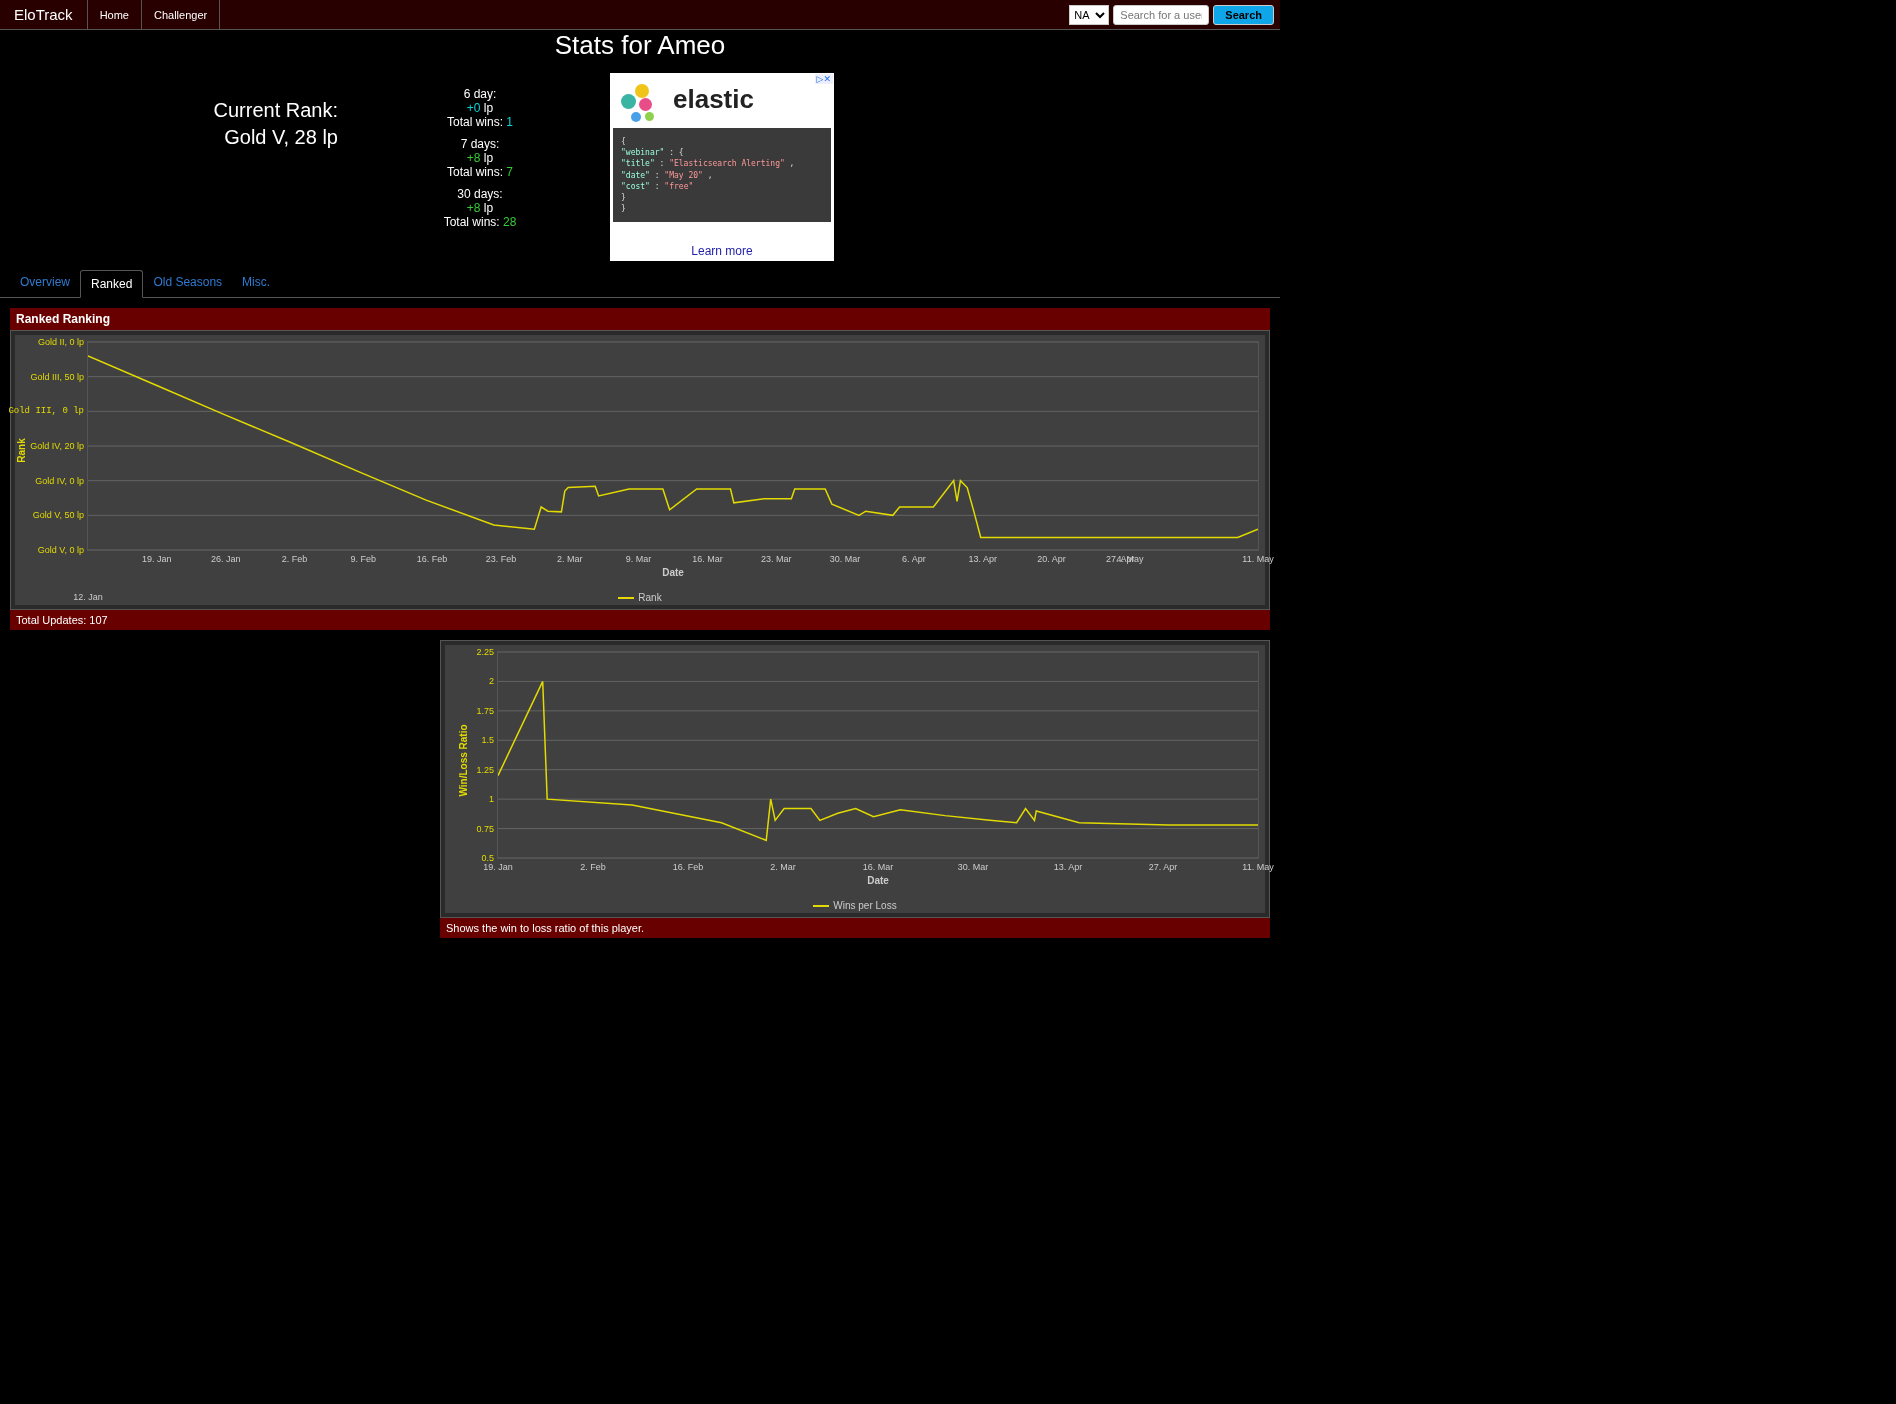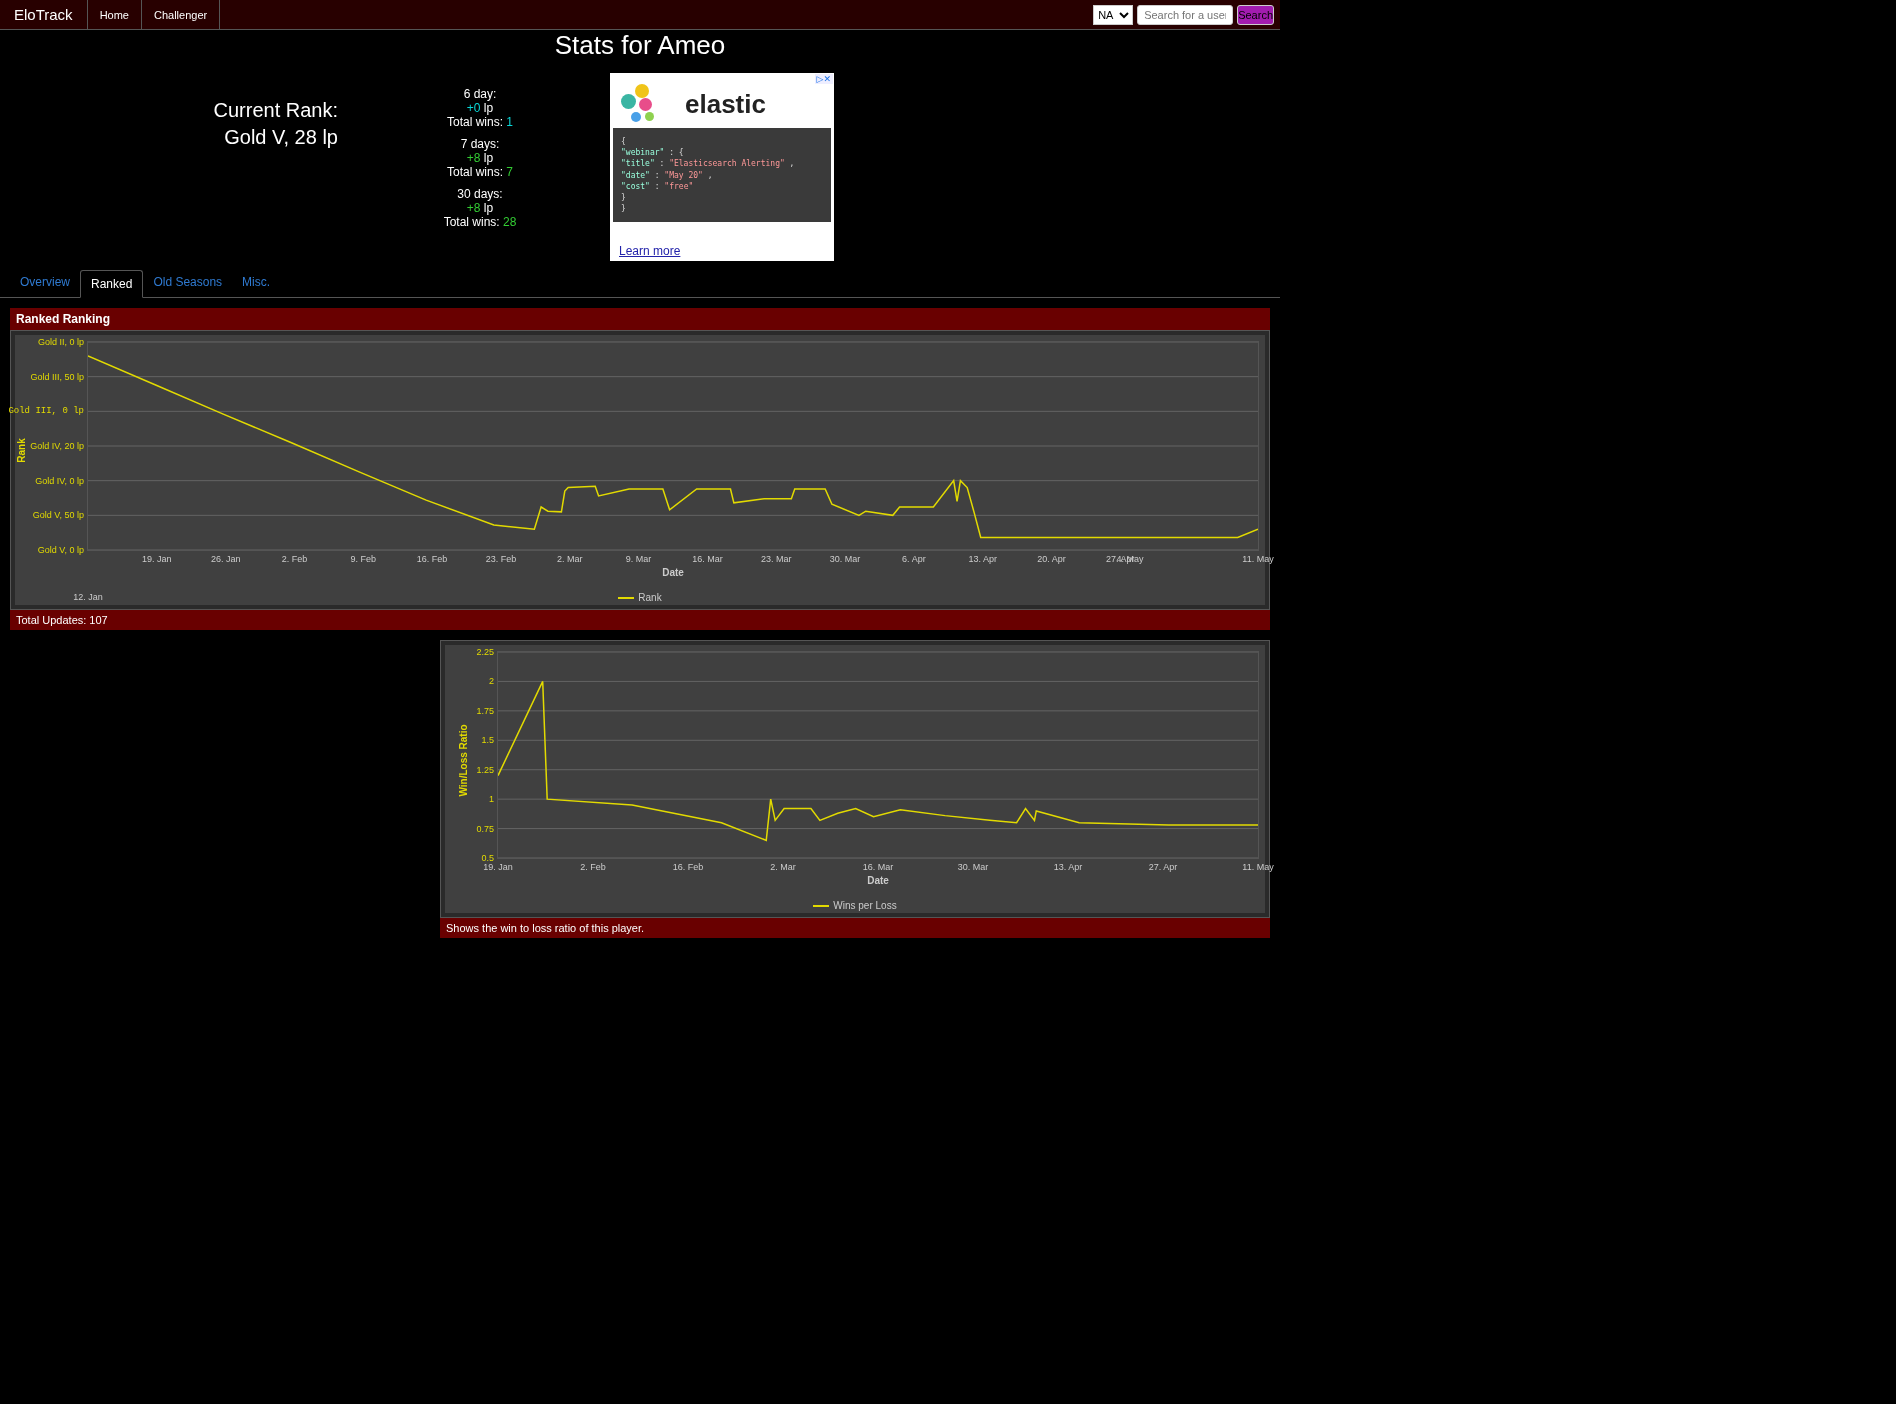--- a/index.html
+++ b/index.html
@@ -50,52 +50,53 @@
     width: 96px;
     font-size: 11px;
     padding: 0 6px;
     border: 1px solid #ccc;
     border-radius: 3px;
     margin-right: 4px;
   }
   .navbar button.search-btn {
     height: 20px;
     font-size: 11px;
-    padding: 0 0;
-    background: #a21caf;
+    padding: 0 11px;
+    background: #0ea5e9;
     border: 1px solid #ccc;
     border-radius: 3px;
     margin-right: 6px;
     cursor: pointer;
+    font-weight: bold;
   }
   .headbar { display: flex; padding: 8px 10px 0 10px; }
   .headcol { flex: 1; padding: 6px 12px; }
   .headcol.c2 { text-align: center; }
   .page-title { text-align: center; font-size: 26px; font-weight: normal; margin-bottom: 4px; }
   .cur-rank-lbl { font-size: 20px; text-align: right; margin-top: 20px;}
   .cur-rank-val { font-size: 20px; text-align: right; margin-top: 4px;}
   .prog-title { font-size: 20px; margin-bottom: 4px; margin-left: -6px;}
   .prog-desc { font-size: 12px; line-height: 1.4;}
   .prog-block { margin-top: 8px; text-align: center; font-size: 12px; }
   .prog-block .lp0 { color: #0ad7d7; }
   .prog-block .lpplus { color: #3c3; }
   .prog-block .wins { color: #3c3; }
   .ad-box {
     width: 224px; height: 188px;
     background: #fff; color: #222;
     position: relative;
     border: 1px solid #fff;
   }
-  .ad-top { display: flex; align-items: center; padding: 10px 10px 4px 10px; gap:24px;}
+  .ad-top { display: flex; padding: 10px 10px 4px 10px; gap:12px;}
   .ad-logo { width: 40px; height: 40px; position:relative;}
   .ad-logo span{position:absolute;border-radius:50%;}
   .ad-title { font-size: 26px; font-weight: bold; color:#222;}
   .ad-code { background: #3a3a3a; color: #ddd; font-family: monospace; font-size: 8px; padding: 8px; line-height:1.4; margin:0 2px;}
   .ad-code .k{color:#9fd;} .ad-code .v{color:#f99;}
-  .ad-bottom { position:absolute; bottom:0;left:0;right:0; text-align:left; padding:2px 8px; color:#22a; font-size:12px; background:#fff;text-decoration:underline;}
+  .ad-bottom { position:absolute; bottom:0;left:0;right:0; text-align:center; padding:2px 8px; color:#22a; font-size:12px; background:#fff;}
   .ad-corner{position:absolute;top:0;right:0;font-size:9px;color:#1a73e8;background:#eef;padding:0 2px;}
   .tabs { display:flex; border-bottom:1px solid #555; padding-left:10px; margin-top:8px;}
   .tab { padding:6px 10px; font-size:12px; color:#2f7ad1; cursor:pointer; }
   .tab.active { background:#000; color:#fff; border:1px solid #555; border-bottom:1px solid #000; border-radius:3px 3px 0 0; position:relative; top:1px;}
   .panel { margin:10px; }
   .panel-hd { background:#690000; color:#fff; font-size:12px; font-weight:bold; padding:4px 6px;}
   .panel-ft { background:#690000; color:#fff; font-size:11px; padding:4px 6px;}
   .panel-bd { background:#2a2a2a; border:1px solid #555; }
   .panel2 { margin:10px 10px 10px 440px;}
   .chart { position:relative; background:#404040; margin:4px; }

